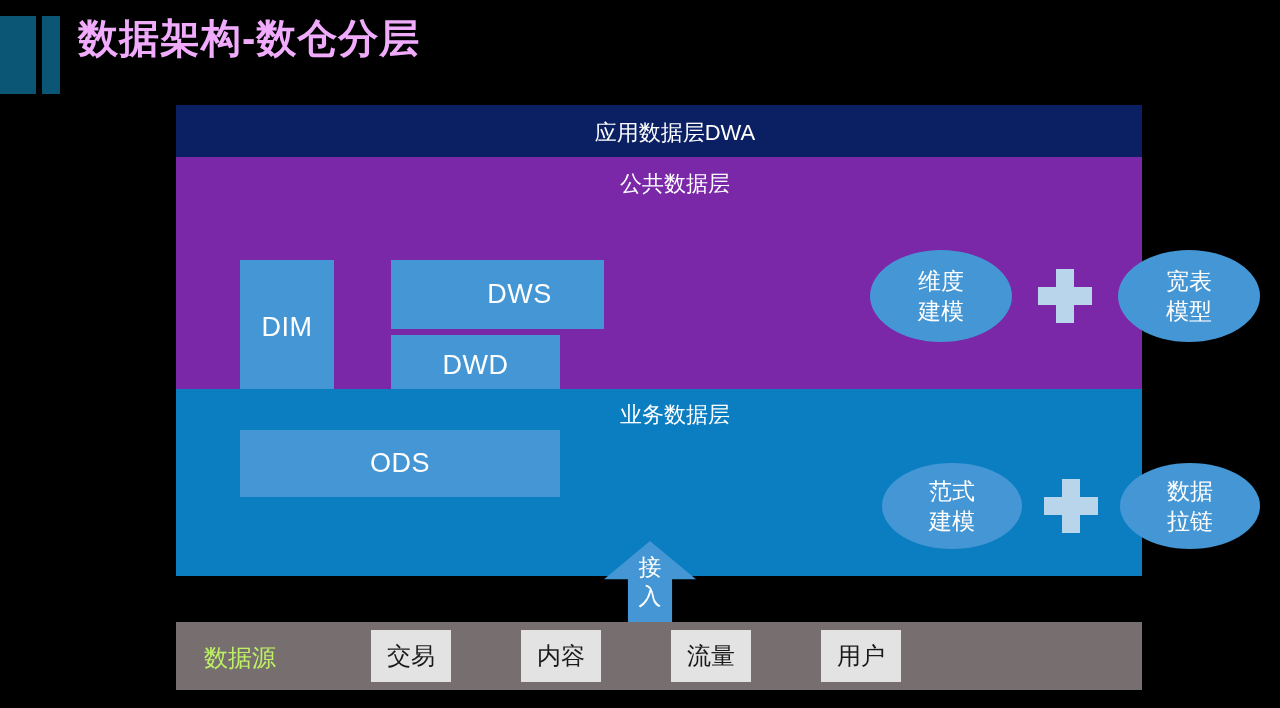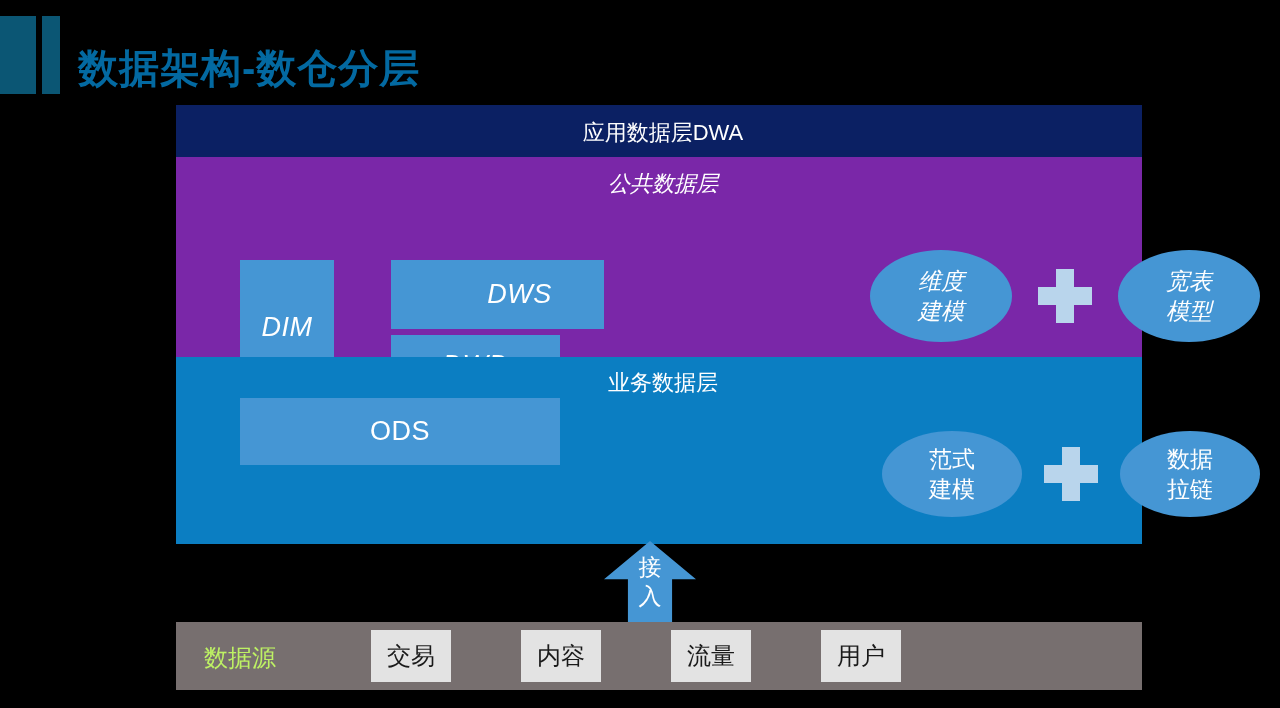--- a/index.html
+++ b/index.html
@@ -27,65 +27,64 @@
   .accent-bar {
     position: absolute;
     background: #0b5674;
   }
   #accent-bar-wide { left: 0px;  top: 16px; width: 36px; height: 78px; }
   #accent-bar-narrow { left: 42px; top: 16px; width: 18px; height: 78px; }
 
   #page-title {
     position: absolute;
     left: 78px;
-    top: 40px;
+    top: 10px;
     font-size: 40px;
     font-weight: bold;
     letter-spacing: 1px;
-    color: #0369a1;
+    color: #f0abfc;
     line-height: 56px;
     white-space: nowrap;
     text-align: right;
   }
 
   
   #warehouse-stack {
     position: absolute;
     left: 176px;
     top: 105px;
     width: 966px;
   }
 
   .layer {
     position: relative;
     width: 100%;
     box-sizing: border-box;
   }
   .layer-title {
     position: absolute;
-    left: 4px;
+    left: 16px;
     width: 100%;
     text-align: center;
     font-size: 22px;
     color: #ffffff;
     white-space: nowrap;
   }
 
   
   #layer-dwa {
     height: 52px;
     background: #0b2063;
   }
   #layer-dwa .layer-title { top: 13px; }
 
   
   #layer-dwp {
-    height: 200px;
+    height: 232px;
     background: #7a27a8;
-    font-style: italic;
   }
   #layer-dwp .layer-title { top: 12px; }
 
   
   #layer-dwb {
     height: 187px;
     background: #0b7ec2;
   }
   #layer-dwb .layer-title { top: 11px; text-align: center; }
 

